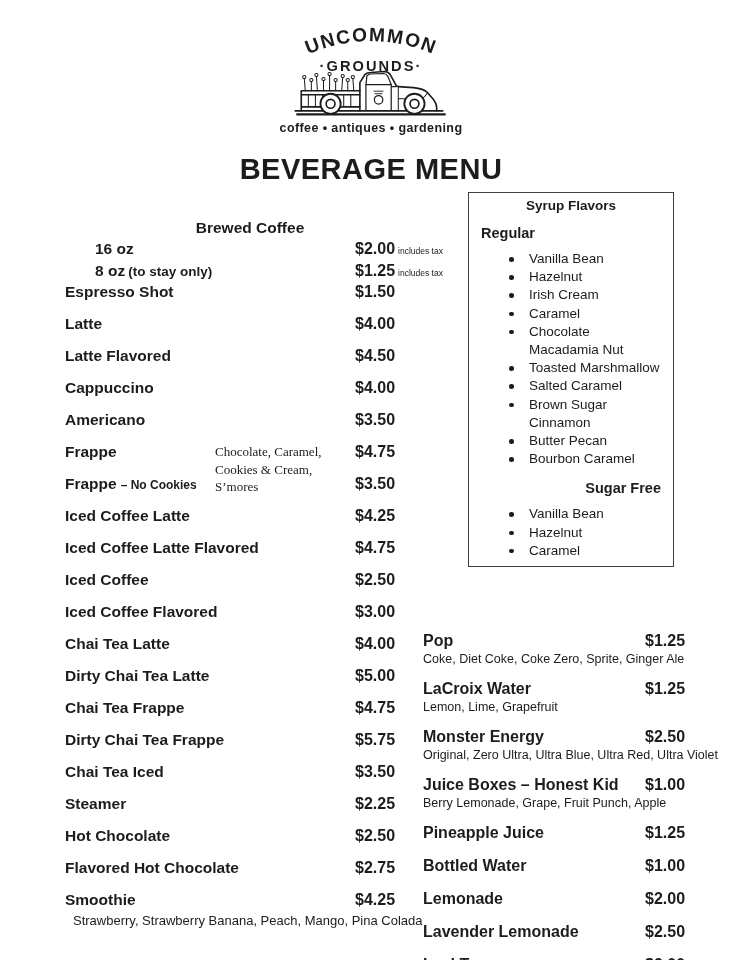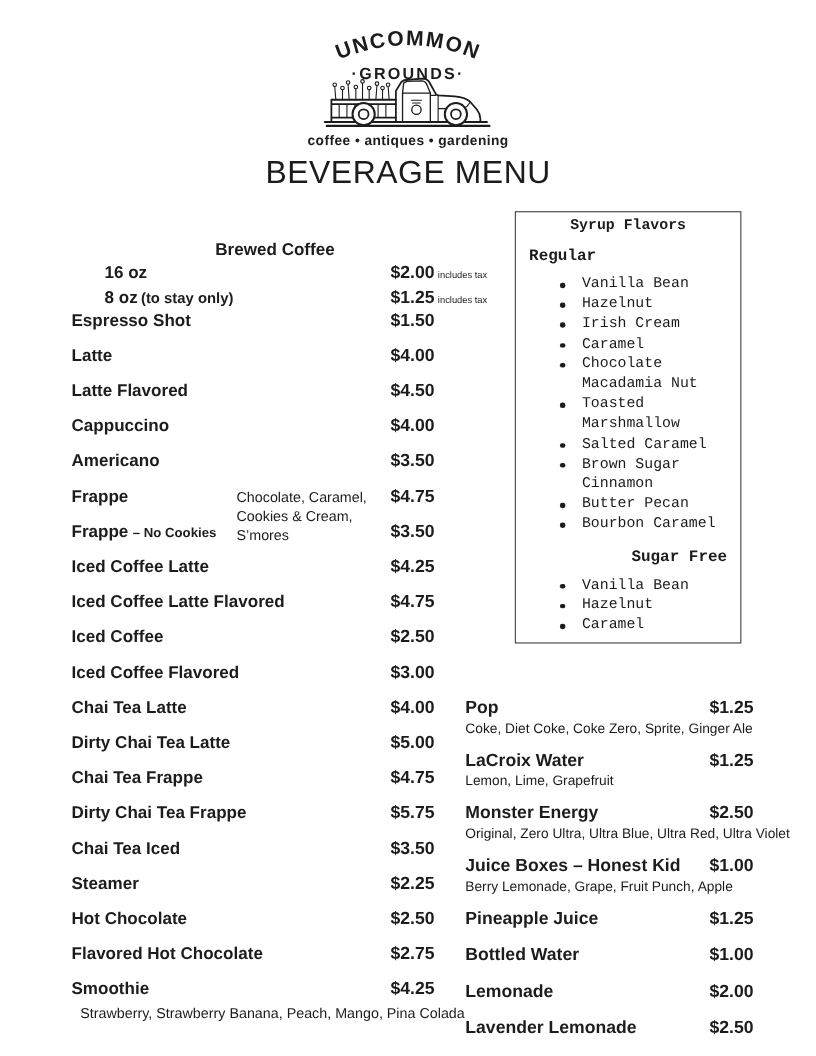--- a/index.html
+++ b/index.html
@@ -6,39 +6,39 @@
   .page{
     position:relative; width:742px; height:960px; background:#ffffff;
     color:#1c1c1c; font-family:"Liberation Sans", sans-serif; overflow:hidden;
   }
   
   .header{padding-top:26px; text-align:center;}
   .logo-svg{display:block; margin:0 auto;}
   .logo-arc-text{font-family:"Liberation Sans",sans-serif; font-size:19px; font-weight:bold; letter-spacing:1.5px; fill:#1c1c1c;}
   .logo-grounds{font-family:"Liberation Sans",sans-serif; font-size:14.5px; font-weight:bold; letter-spacing:2px; fill:#1c1c1c;}
   .logo-tagline{font-size:12.5px; font-weight:bold; letter-spacing:.4px; line-height:15px; margin-top:1px;}
-  .menu-title{font-size:29px; font-weight:400; letter-spacing:.5px; line-height:34px; margin-top:4px;}
+  .menu-title{font-size:29px; font-weight:700; letter-spacing:.5px; line-height:34px; margin-top:16px;}
   
   .left-col{position:absolute; left:65px; top:192px; width:370px;}
   .l-row{position:relative; height:32px;}
   .l-row.header{height:21px;}
   .l-row.size{height:21.5px; padding-left:30px;}
   .l-name{font-size:15.5px; font-weight:bold; line-height:19px;text-align:center;}
   .l-name-note{font-size:13.5px; font-weight:700; margin-left:3px;}
   .l-suffix{font-size:12px; font-weight:bold; margin-left:4px;}
-  .l-mid-note{position:absolute; left:150px; top:1px; width:135px; font-size:13px; line-height:17.5px; white-space:pre-line; font-weight:400;}
+  .l-mid-note{position:absolute; left:150px; top:1px; width:135px; font-size:13px; line-height:17.5px; white-space:pre-line; font-weight:400;font-family:Liberation Serif, serif;}
   .l-price-abs{position:absolute; left:290px; top:0; white-space:nowrap;}
   .l-price{font-size:16px; font-weight:bold; line-height:19px;}
   .l-tax{font-size:8.5px; font-weight:400; margin-left:3px;text-align:center;}
   .l-sub{font-size:13px; line-height:19px; padding-left:8px; margin-top:2px; white-space:nowrap; font-weight:400;}
   
   .right-col{position:absolute; left:423px; top:192px; width:300px;}
   .syrup-box{
-    box-sizing:border-box; width:206px; margin-left:45px; margin-bottom:49px;
-    border:1.6px solid #3f3f3f; padding:4px 12px 6px 12px;font-family:Liberation Mono, monospace;
+    box-sizing:border-box; width:206px; margin-left:45px; margin-bottom:64px;
+    border:1.6px solid #3f3f3f; padding:4px 12px 6px 12px;
   }
   .syrup-title{font-size:13.5px; font-weight:bold; text-align:center; line-height:17px; margin-top:0;}
   .syrup-label{font-size:14.5px; font-weight:bold; line-height:18px; margin-top:10px;}
   .syrup-label.second{margin-top:11px;text-align:right;}
   .syrup-list{margin:8px 0 0 0; padding:0 0 0 28px; list-style:none;}
   .syrup-list li{position:relative; padding-left:20px; font-size:13.5px; line-height:18.2px;}
   .syrup-list li::before{content:""; position:absolute; left:0; top:7px; width:4.5px; height:4.5px; border-radius:50%; background:#1c1c1c;}
   .r-row{margin-bottom:14px;}
   .r-row.has-sub{margin-bottom:10px;}
   .r-head{position:relative;}

